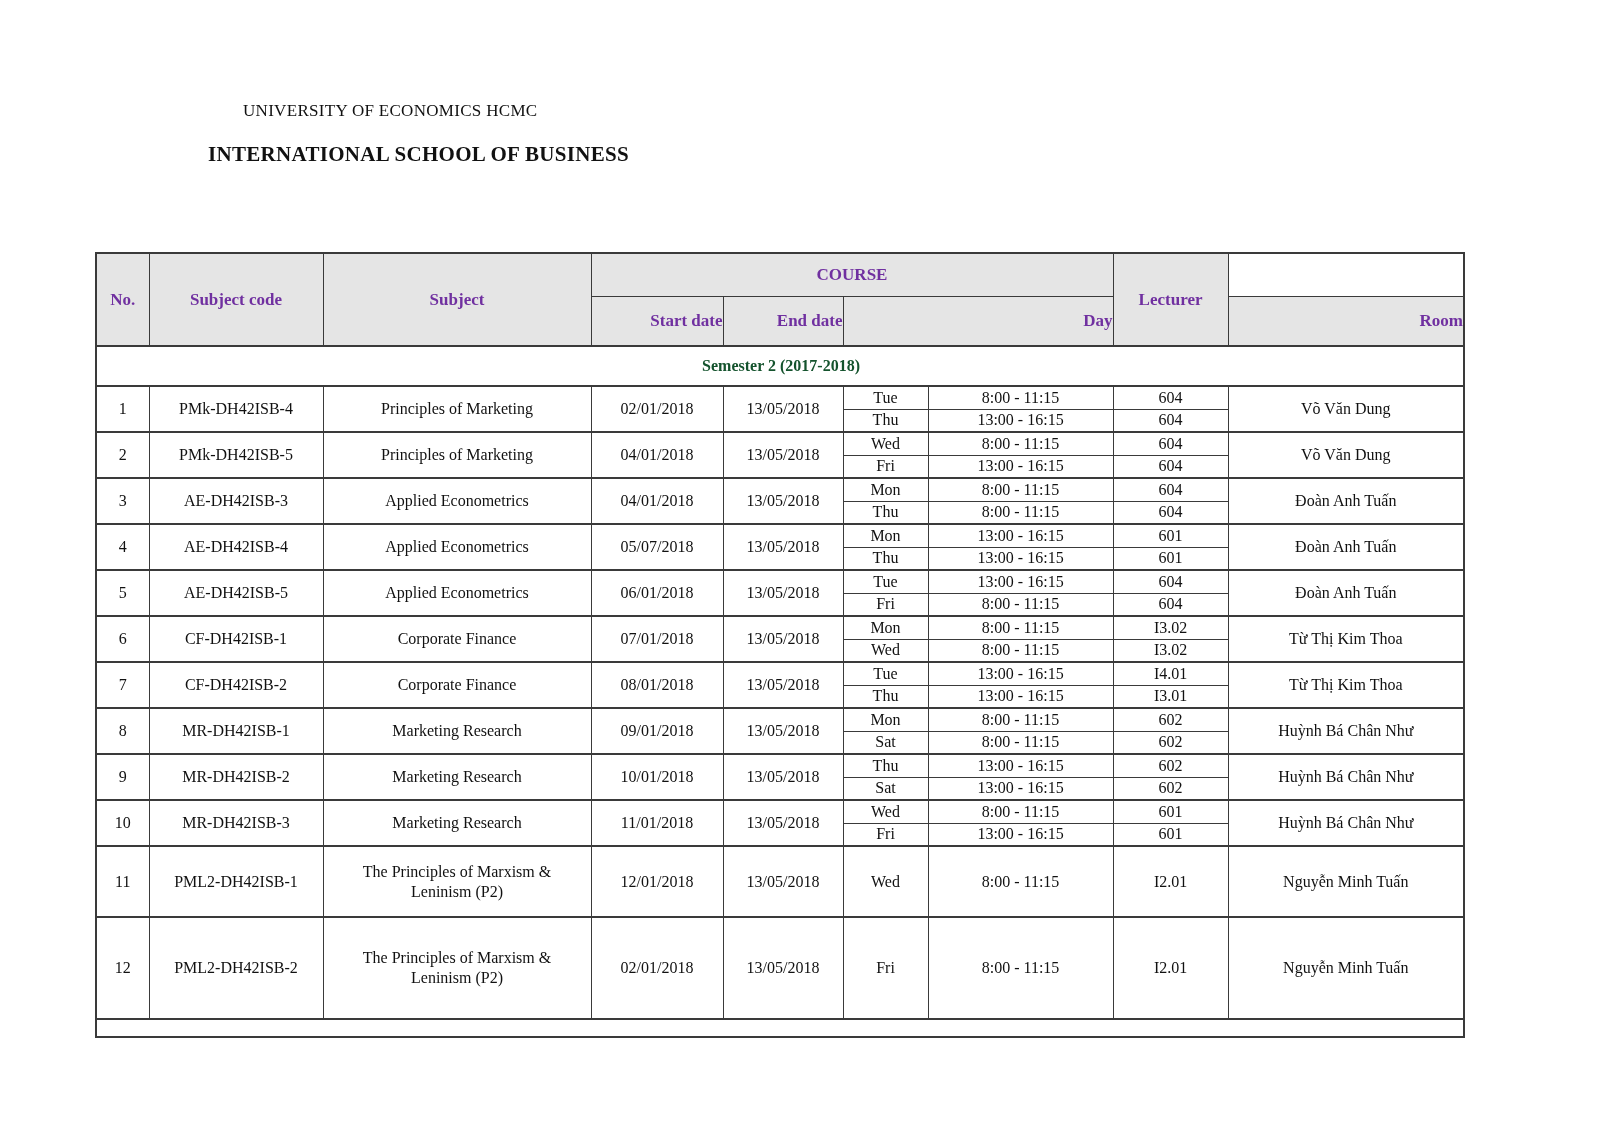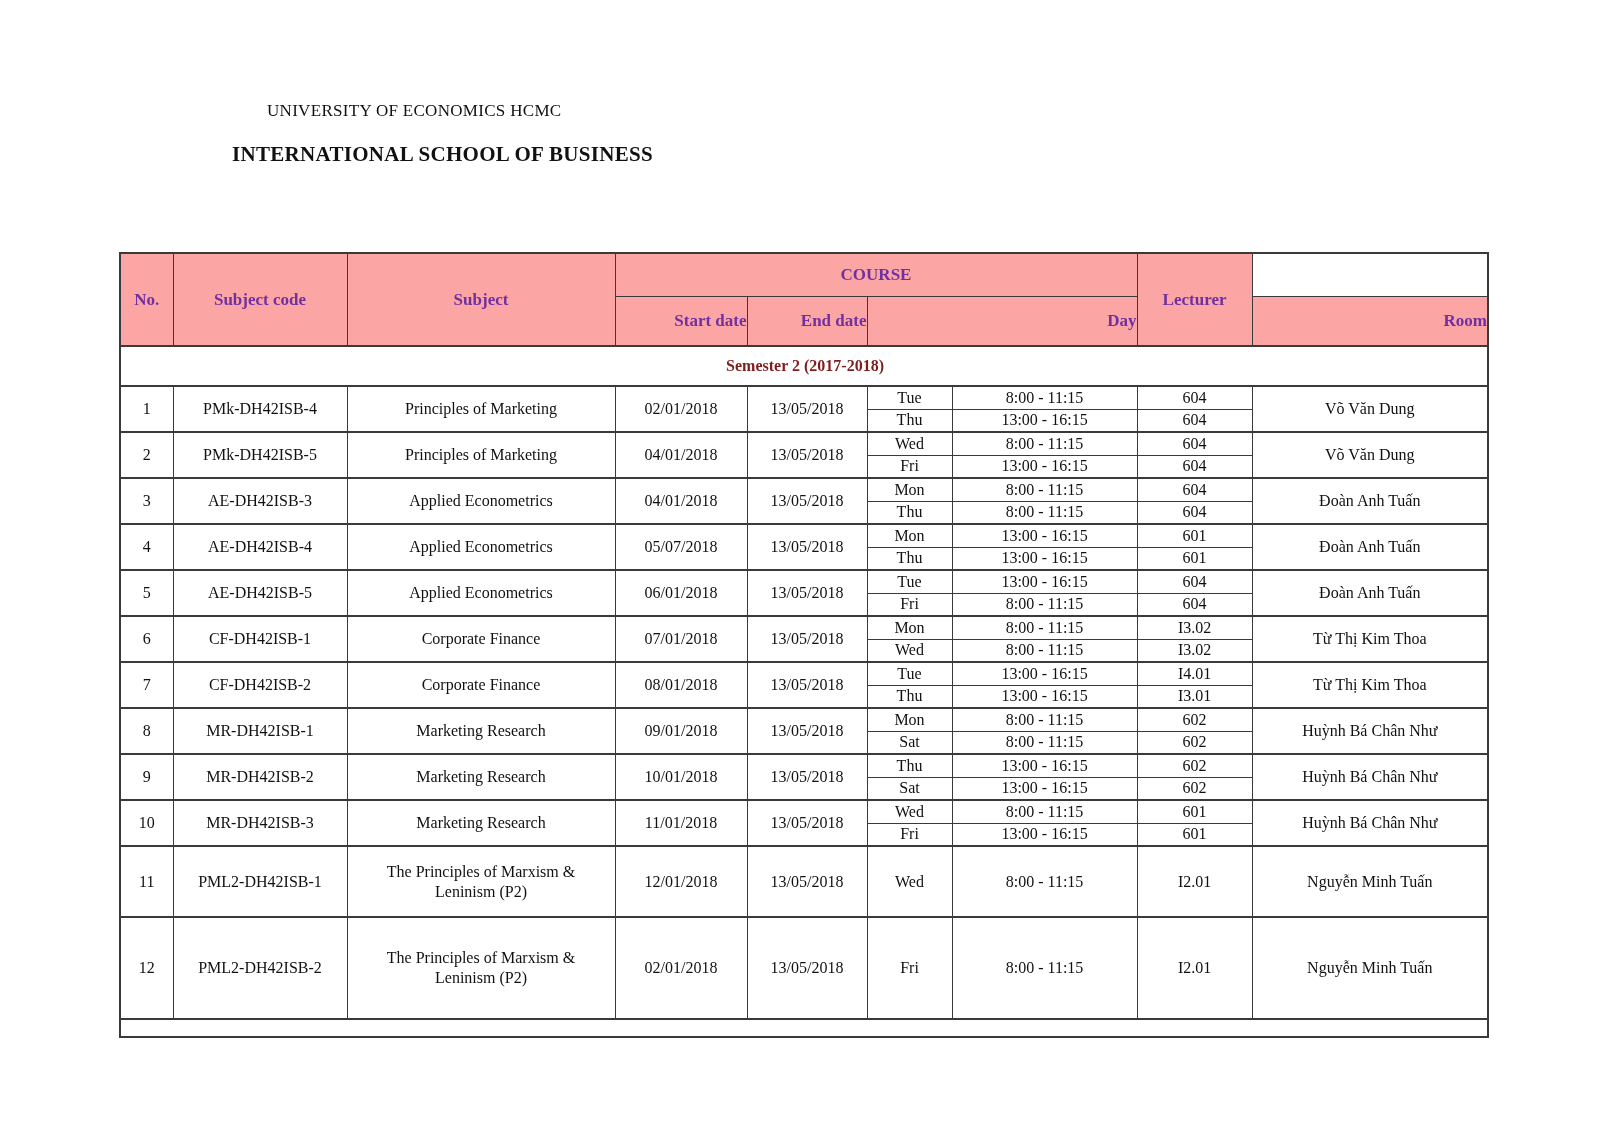--- a/index.html
+++ b/index.html
@@ -2,48 +2,48 @@
 <html><head>
 <meta charset="utf-8">
 <style>
   * { margin:0; padding:0; box-sizing:border-box; }
   html,body { background:#ffffff; }
   body {
     width:1600px; height:1131px; position:relative;
     font-family:"Liberation Serif", serif; color:#111;
     overflow:hidden;
   }
-  .page { position:absolute; inset:0; background:#ffffff;margin-left:24px; }
+  .page { position:absolute; inset:0; background:#ffffff; }
 
   .org-line-1 { position:absolute; left:243px; top:101px; font-size:17px; letter-spacing:0.3px; }
   .org-line-2 { position:absolute; left:208px; top:142px; font-size:21px; font-weight:bold; letter-spacing:0.3px; }
   .doc-title  { position:absolute; left:95px;  top:182px; width:1368px; text-align:center; font-size:19px; font-weight:bold; letter-spacing:0.3px; }
 
   table.schedule {
     position:absolute; left:95px; top:252px; width:1368px;
     border-collapse:collapse; table-layout:fixed;
     border:2px solid #3a3a3a;
   }
   .schedule th, .schedule td {
     border:1px solid #3a3a3a;
     text-align:center; vertical-align:middle;
     overflow:hidden; line-height:1.25;
   }
   .schedule thead th {
-    color:#7030a0; font-weight:bold; font-size:17px; background:#fca5a5;
+    color:#7030a0; font-weight:bold; font-size:17px; background:#e5e5e5;
   }
   thead tr.head-top { height:43px; }
   thead tr.head-sub { height:50px; }
   thead tr.head-sub th { border-top:1px solid #3a3a3a;text-align:right; }
 
   tr.group-start > td { border-top:2px solid #3a3a3a; }
 
   .section-row { height:40px; }
   .section-cell {
-    color:#7f1d1d; font-weight:bold; font-size:16px;
+    color:#14532d; font-weight:bold; font-size:16px;
     text-align:left; padding-left:2px;border-radius:19px;
   }
 
   .schedule td { font-size:16px; }
   .sub-row { height:23px; }
   .c-day, .c-time, .c-room { font-size:15px; }
   .c-subj { padding:4px 14px; }
 
   .single-a { height:71px; }
   .single-b { height:102px;font-family:Liberation Serif, serif; }

